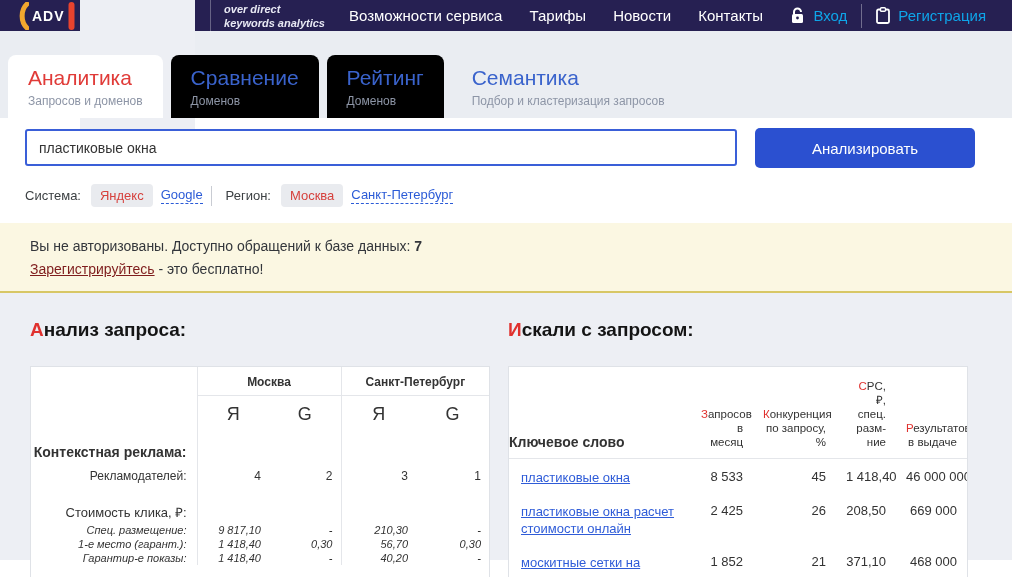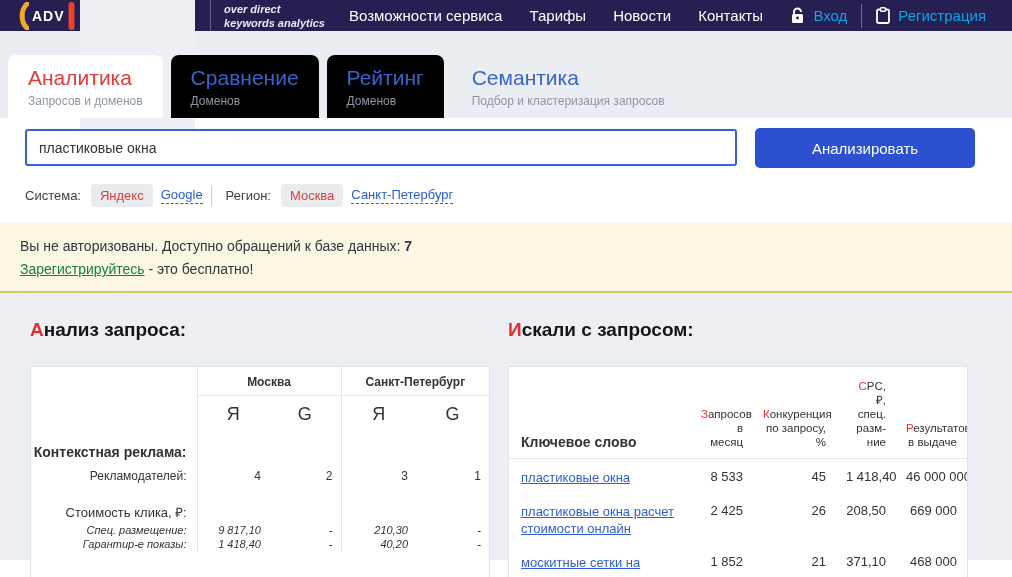--- a/index.html
+++ b/index.html
@@ -43,22 +43,22 @@
              color:#3c4043; }
   .f-label { margin-right:10px; }
   .chip { background:#e9ebef; color:#d6413d; padding:4px 9px; border-radius:4px;
           margin-right:8px; cursor:pointer; }
   .dashed-link { color:#2b5bd7; border-bottom:1px dashed #2b5bd7; padding-bottom:1px;
                  cursor:pointer; }
   .vdiv { width:1px; height:20px; background:#c9ccd3; margin:0 14px 0 8px; }
 
   
   .notice { background:#fbf7e2; border-bottom:2px solid #d8c765; height:70px;
-            padding:12px 20px; font-size:14px; color:#33363b; line-height:23px; }
-  .notice a { color:#15803d; text-decoration:underline; }
+            padding:12px 30px; font-size:14px; color:#33363b; line-height:23px; }
+  .notice a { color:#7f1d1d; text-decoration:underline; }
 
   
   .main { background:#edeff4; height:267px; padding:26px 0 0 30px; }
   .cols { display:flex; gap:18px; }
   .col { width:460px; }
   h2 { font-size:19px; color:#141414; margin-bottom:25px; font-weight:bold; }
   .red { color:#e0312e; }
   .card { background:#fff; border:1px solid #dfe2e7; height:235px; overflow:hidden; }
 
   
@@ -75,21 +75,21 @@
   .r-bold td { font-weight:bold; font-size:14px; padding-top:9px; padding-bottom:3px; }
   .r-adv td { font-size:12px; padding-top:6px; padding-bottom:6px; }
   .r-space td { height:14px; }
   .r-cost td { font-size:13px; padding-bottom:2px; }
   .r-sub td { font-size:11px; line-height:14px;font-style:italic; }
 
   
   .rtable { width:100%; border-collapse:collapse; table-layout:fixed; }
   .rtable th { font-size:11.5px; font-weight:normal; color:#333; vertical-align:bottom;
                padding:12px 10px 9px; border-bottom:1px solid #e4e6ea; line-height:14px; }
-  .rtable th.kwh { text-align:left; font-size:14px; font-weight:bold; padding-left:12px; }
+  .rtable th.kwh { text-align:left; font-size:14px; font-weight:bold; padding-left:0; }
   .rtable th.num { text-align:right;margin-top:40px; }
   .rtable td { font-size:13px; color:#333; vertical-align:top; padding:10px 10px 7px; }
   .rtable td.kw { padding-left:12px; line-height:17px; }
   .rtable td.kw a { color:#2f5cd8; text-decoration:underline; }
   .rtable td.num { text-align:right; white-space:nowrap; }
 </style>
 </head>
 <body>
 
 <div class="topbar">
@@ -232,20 +232,27 @@
                 <td class="val"></td>
           </tr>
           <tr class="r-sub">
             <td class="lbl">Спец. размещение:</td>
             <td class="val b-l">9 817,10</td>
             <td class="val">-</td>
             <td class="val b-l">210,30</td>
             <td class="val">-</td>
           </tr>
           <tr class="r-sub">
+            <td class="lbl">1-е место (гарант.):</td>
+            <td class="val b-l">1 418,40</td>
+            <td class="val">0,30</td>
+            <td class="val b-l">56,70</td>
+            <td class="val">0,30</td>
+          </tr>
+          <tr class="r-sub">
             <td class="lbl">Гарантир-е показы:</td>
             <td class="val b-l">1 418,40</td>
             <td class="val">-</td>
             <td class="val b-l">40,20</td>
             <td class="val">-</td>
           </tr>
         </tbody>
           </table>
       </div>
     </div>

